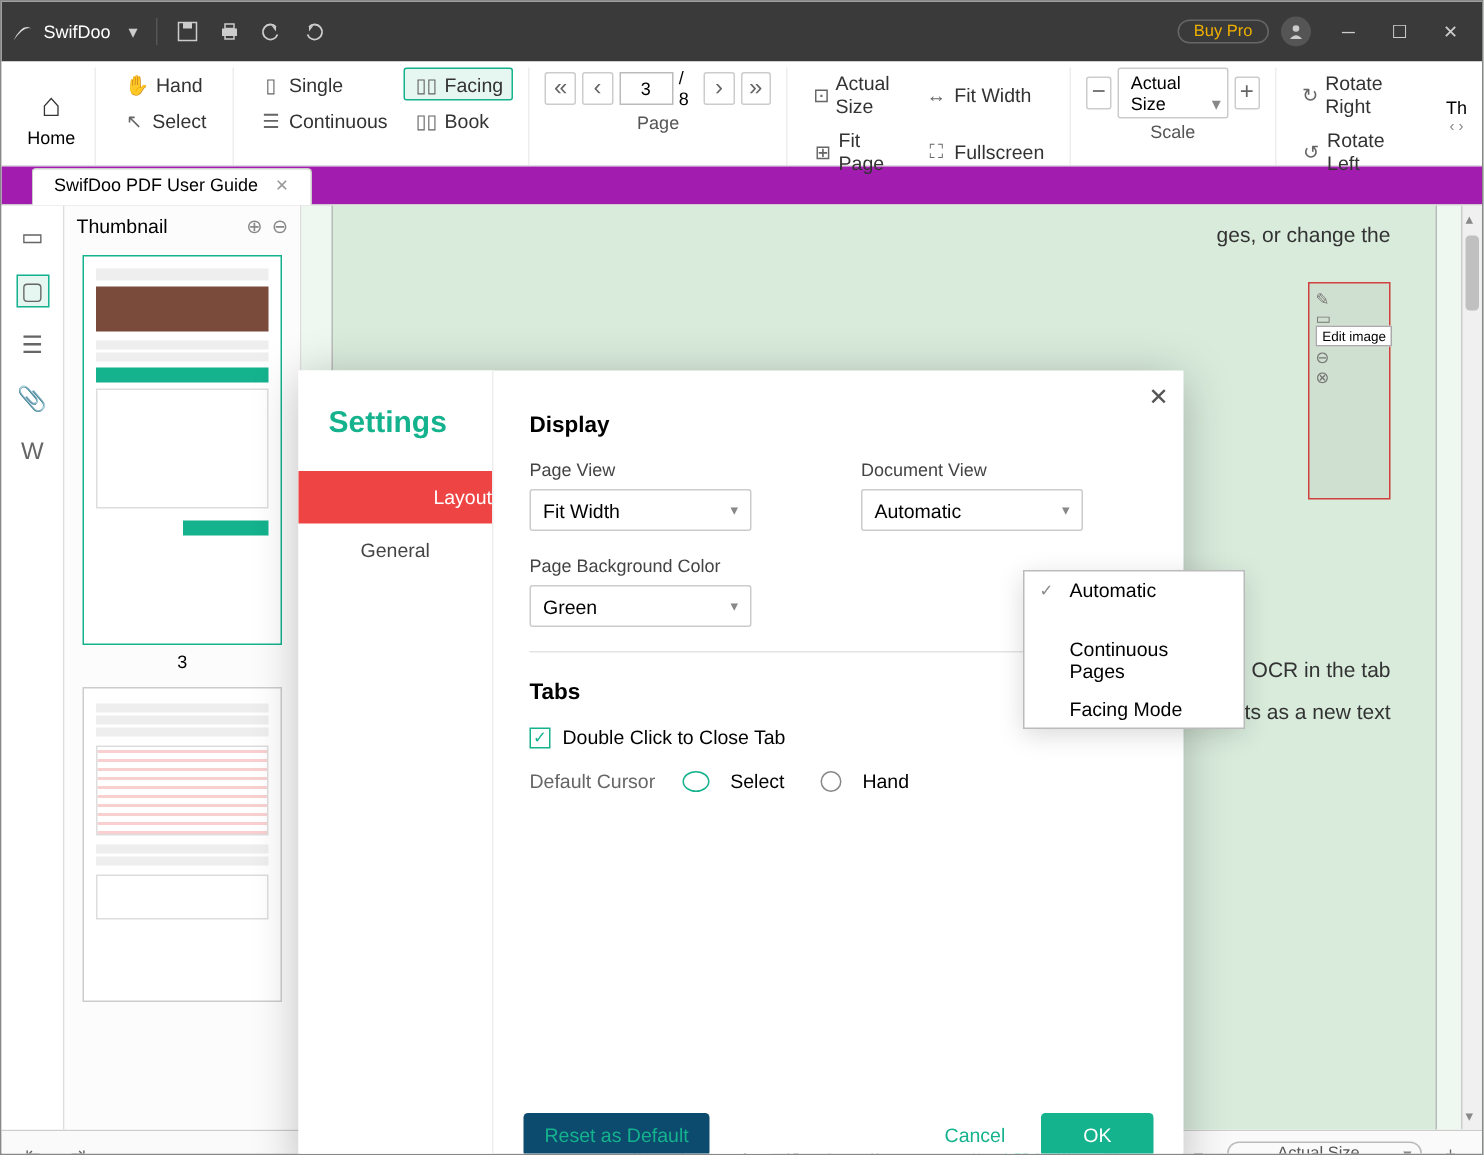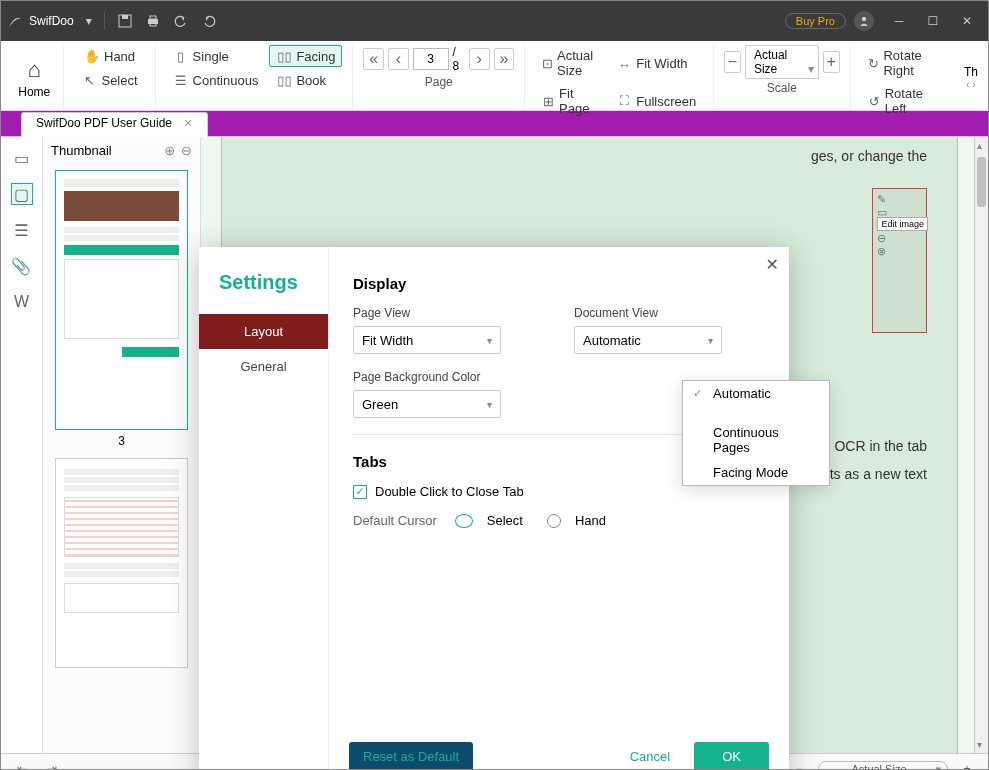--- a/index.html
+++ b/index.html
@@ -59,21 +59,21 @@
 .docview .frag-text{ position:absolute; font-size:14px; color:#333;}
 .docview .imgbox { position:absolute; border:1px solid #d04040; background:#d0e0d0;}
 .docview .vscroll { position:absolute; right:0; top:0; bottom:0; width:14px; background:#f0f0f0; border-left:1px solid #ccc;}
 .docview .vscroll .sthumb{ position:absolute; left:2px; right:2px; top:20px; height:50px; background:#c0c0c0; border-radius:3px;}
 
 
 .modal { position: absolute; left: 198px; top: 110px; width: 590px; height: 538px; background: #fff; box-shadow: 0 4px 30px rgba(0,0,0,0.25); display:flex;}
 .modal .side { width: 130px; background:#fff; border-right:1px solid #eee; padding-top:24px;}
 .modal .side h2 { color:#14b28d; font-size:20px; font-weight:600; padding:0 20px 20px;}
 .modal .side .mtab { padding:10px 0; text-align:center; font-size:13px; color:#444; cursor:pointer;}
-.modal .side .mtab.active { background:#7f1d1d; color:#fff;}
+.modal .side .mtab.active { background:#ef4444; color:#fff;text-align:right;}
 .modal .body { flex:1; padding:28px 24px 14px; position:relative;}
 .modal .close { position:absolute; right:10px; top:8px; cursor:pointer; color:#555; font-size:16px;}
 .modal h3 { font-size:15px; font-weight:600; margin-bottom:14px;}
 .modal .row2 { display:flex; gap:30px; margin-bottom:16px;}
 .modal .fld { flex:1;}
 .modal .fld label { font-size:12px; color:#444; display:block; margin-bottom:6px;}
 .modal .sel { width: 148px; height:28px; border:1px solid #ccc; border-radius:2px; padding:0 8px; font-size:13px; display:flex;align-items:center;justify-content:space-between;cursor:pointer;position:relative;}
 .modal .sel .arr{color:#888;font-size:10px;}
 .modal hr { border:none; border-top:1px solid #e4e4e4; margin:14px 0 18px;}
 .modal .chk { display:flex; align-items:center; gap:8px; font-size:13px; margin-bottom:14px;}

